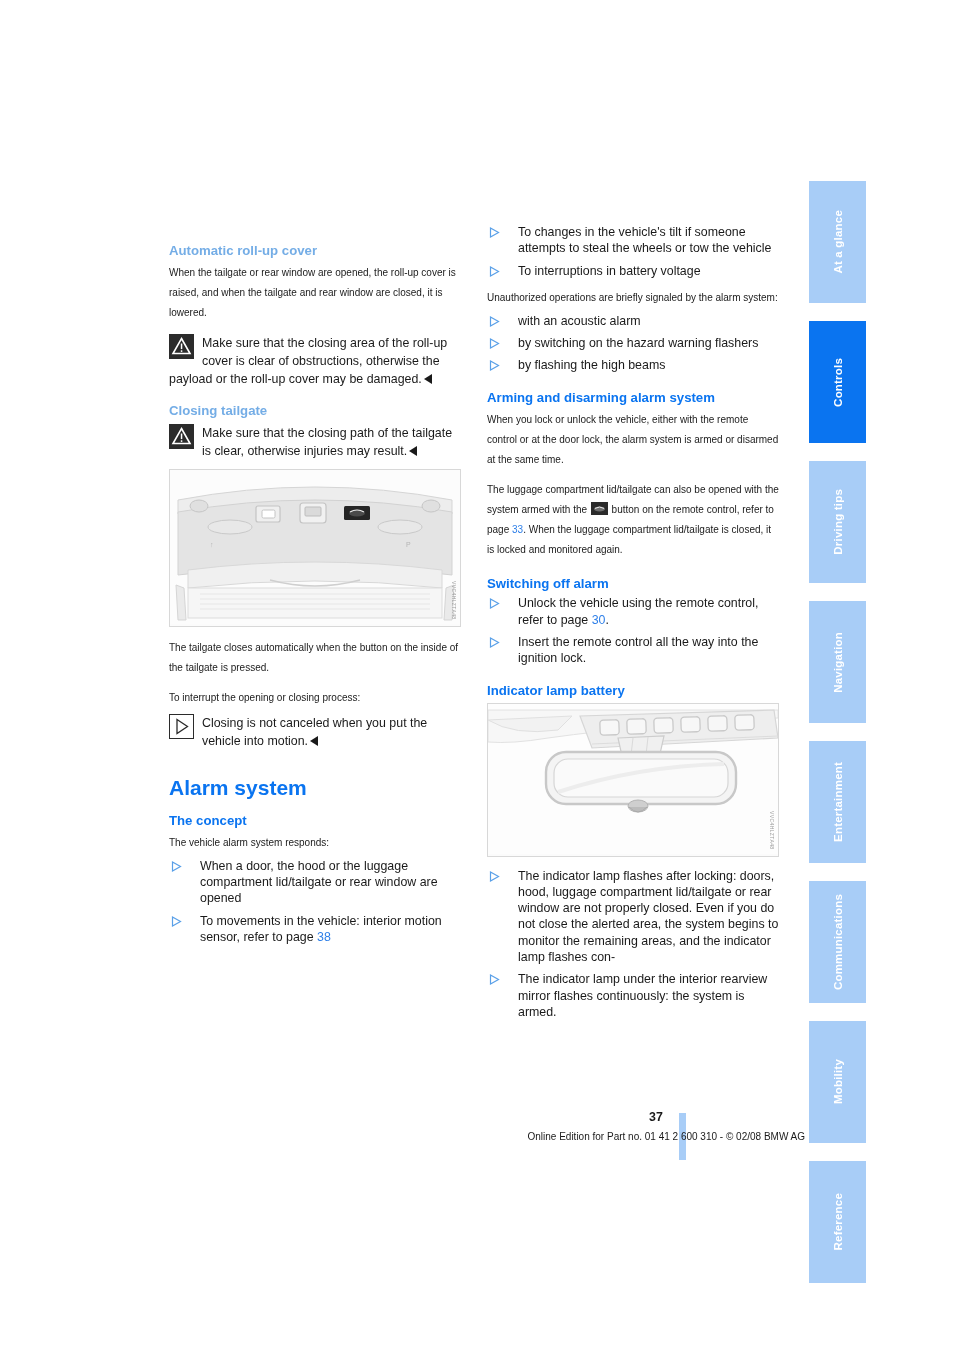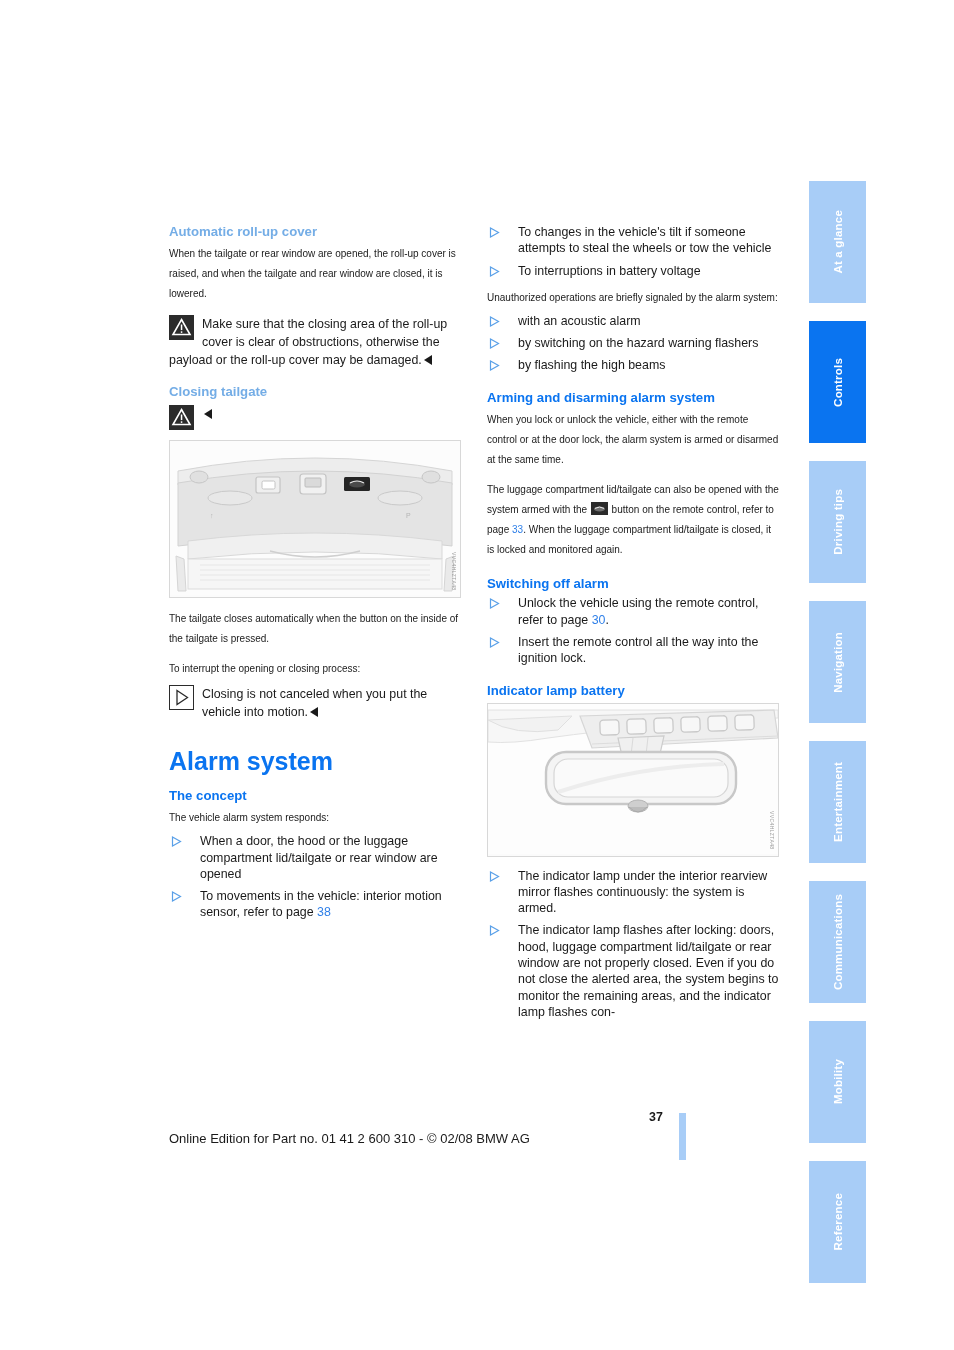--- a/index.html
+++ b/index.html
@@ -52,26 +52,26 @@
     background: #0a74f0;
     color: #ffffff;
   }
 
   
   .col {
     position: absolute;
     top: 224px;
     width: 292px;
   }
-  .col-left  { left: 169px; }
+  .col-left  { left: 169px; margin-top: 19px; }
   .col-right { left: 487px; }
 
   
   h1.chapter {
-    font-size: 25px;
+    font-size: 21px;
     font-weight: bold;
     color: #0a74f0;
     margin: 27px 0 13px 0;
     line-height: 1.15;
   }
   h2.sub-light {
     font-size: 13.2px;
     font-weight: bold;
     color: #74ade6;
     margin: 0 0 4px 0;
@@ -201,22 +201,22 @@
     text-align: center;
     font-size: 12.4px;
     font-weight: bold;
     color: #1a1a1a;
   }
   .footer-line {
     position: absolute;
     left: 169px;
     top: 1131px;
     width: 636px;
-    text-align: left;
-    font-size: 13px;
+    text-align: right;
+    font-size: 10px;
     color: #1a1a1a;
   }
   .footer-bar {
     position: absolute;
     left: 679px;
     top: 1113px;
     width: 7px;
     height: 47px;
     background: #a8cdf7;
   }
@@ -277,21 +277,21 @@
     <div class="note">
       <span class="note-icon">
         <span class="warn-box">
           <svg width="25" height="25" viewBox="0 0 25 25">
             <polygon points="12.5,4.5 21,19.5 4,19.5" fill="none" stroke="#ffffff" stroke-width="1.6"></polygon>
             <rect x="11.8" y="9.5" width="1.5" height="5.6" fill="#ffffff"></rect>
             <rect x="11.8" y="16.3" width="1.5" height="1.6" fill="#ffffff"></rect>
           </svg>
         </span>
       </span>
-      <span class="end-mark"></span>
+      <span class="note-text">Make sure that the closing path of the tailgate is clear, otherwise injuries may result.</span><span class="end-mark"></span>
     </div>
 
     <div class="figure fig-tailgate">
       <svg width="290" height="154" viewBox="0 0 290 154">
         <rect x="0" y="0" width="290" height="154" fill="#fcfcfc"></rect>
         <path d="M8 30 Q145 4 282 30 L282 44 Q145 20 8 44 Z" fill="#ededed" stroke="#d5d5d5" stroke-width="1"></path>
         <path d="M8 42 Q145 18 282 42 L282 105 Q145 88 8 105 Z" fill="#e4e4e4" stroke="#d2d2d2" stroke-width="1"></path>
         <path d="M18 100 Q145 84 272 100 L272 118 Q145 104 18 118 Z" fill="#f0f0f0" stroke="#d8d8d8" stroke-width="1"></path>
 
         <path d="M100 110 Q145 122 190 110" fill="none" stroke="#cfcfcf" stroke-width="1.3"></path>
@@ -462,27 +462,27 @@
         <path d="M141 103 Q150 113 159 103" fill="#bcbcbc" stroke="#a8a8a8" stroke-width="1"></path>
       </svg>
       <div class="fig-code">VVC4HLZTA48</div>
     </div>
 
     <ul class="tri">
       <li>
         <svg class="tri-ico" width="11" height="11" viewBox="0 0 11 11">
             <polygon points="1.5,1 9.5,5.5 1.5,10" fill="none" stroke="#5aa0e8" stroke-width="1.2"></polygon>
           </svg>
+        <span>The indicator lamp flashes after locking: doors, hood, luggage compartment lid/tailgate or rear window are not properly closed. Even if you do not close the alerted area, the system begins to monitor the remaining areas, and the indicator lamp flashes con-</span>
+      </li>
+      <li>
+        <svg class="tri-ico" width="11" height="11" viewBox="0 0 11 11">
+            <polygon points="1.5,1 9.5,5.5 1.5,10" fill="none" stroke="#5aa0e8" stroke-width="1.2"></polygon>
+          </svg>
         <span>The indicator lamp under the interior rearview mirror flashes continuously: the system is armed.</span>
-      </li>
-      <li>
-        <svg class="tri-ico" width="11" height="11" viewBox="0 0 11 11">
-            <polygon points="1.5,1 9.5,5.5 1.5,10" fill="none" stroke="#5aa0e8" stroke-width="1.2"></polygon>
-          </svg>
-        <span>The indicator lamp flashes after locking: doors, hood, luggage compartment lid/tailgate or rear window are not properly closed. Even if you do not close the alerted area, the system begins to monitor the remaining areas, and the indicator lamp flashes con-</span>
       </li>
     </ul>
 
   </div>
 
   <div class="page-number">37</div>
   <div class="footer-bar"></div>
   <div class="footer-line">Online Edition for Part no. 01 41 2 600 310 - © 02/08 BMW AG</div>
 
 </div>

